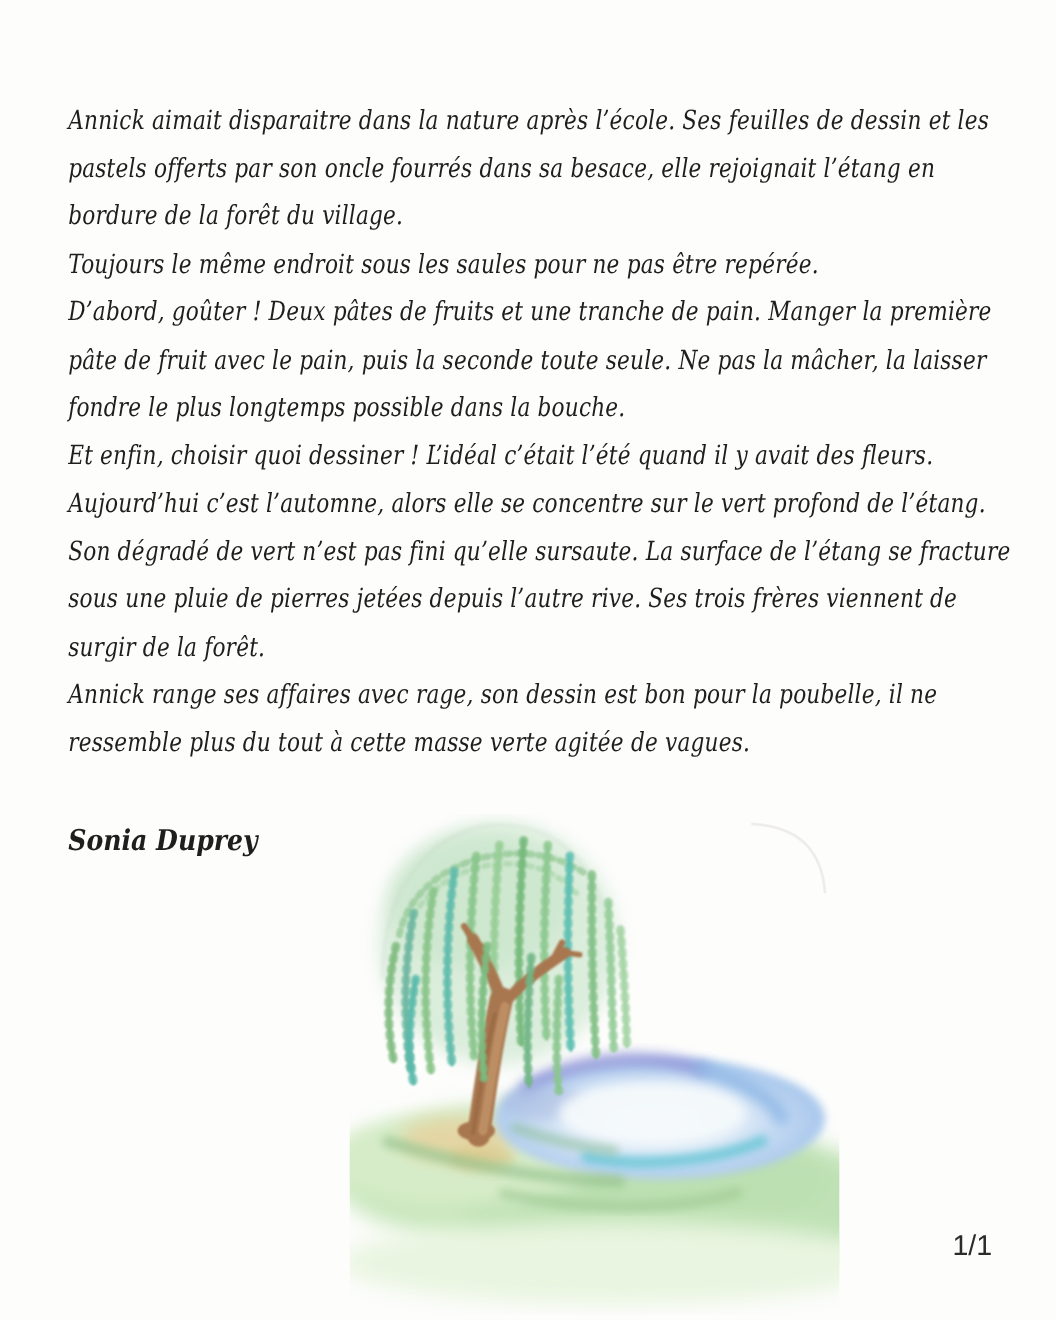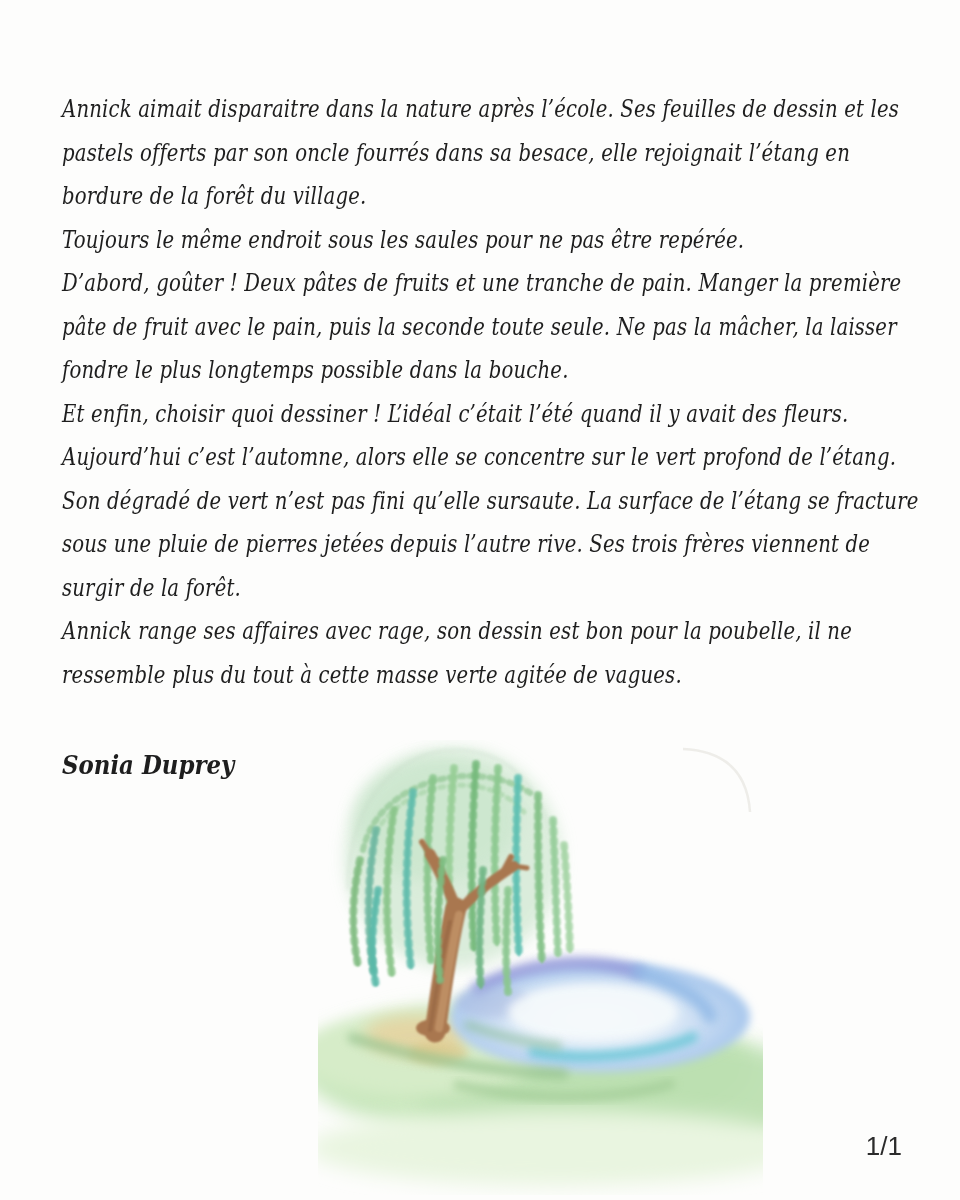--- a/index.html
+++ b/index.html
@@ -33,21 +33,21 @@
     font-style: italic;
     font-weight: bold;
     font-size: 26px;
     white-space: nowrap;
     transform: scaleX(0.88);
     transform-origin: 0 50%;
   }
   .page-number {
     position: absolute;
     right: 58px;
-    bottom: 38px;
+    bottom: 52px;
     font-family: "Liberation Sans", sans-serif;
     font-style: normal;
     font-size: 26px;
     color: #2b2b2b;
   }
   .illustration {
     position: absolute;
     left: 318px;
     top: 740px;
     width: 445px;

